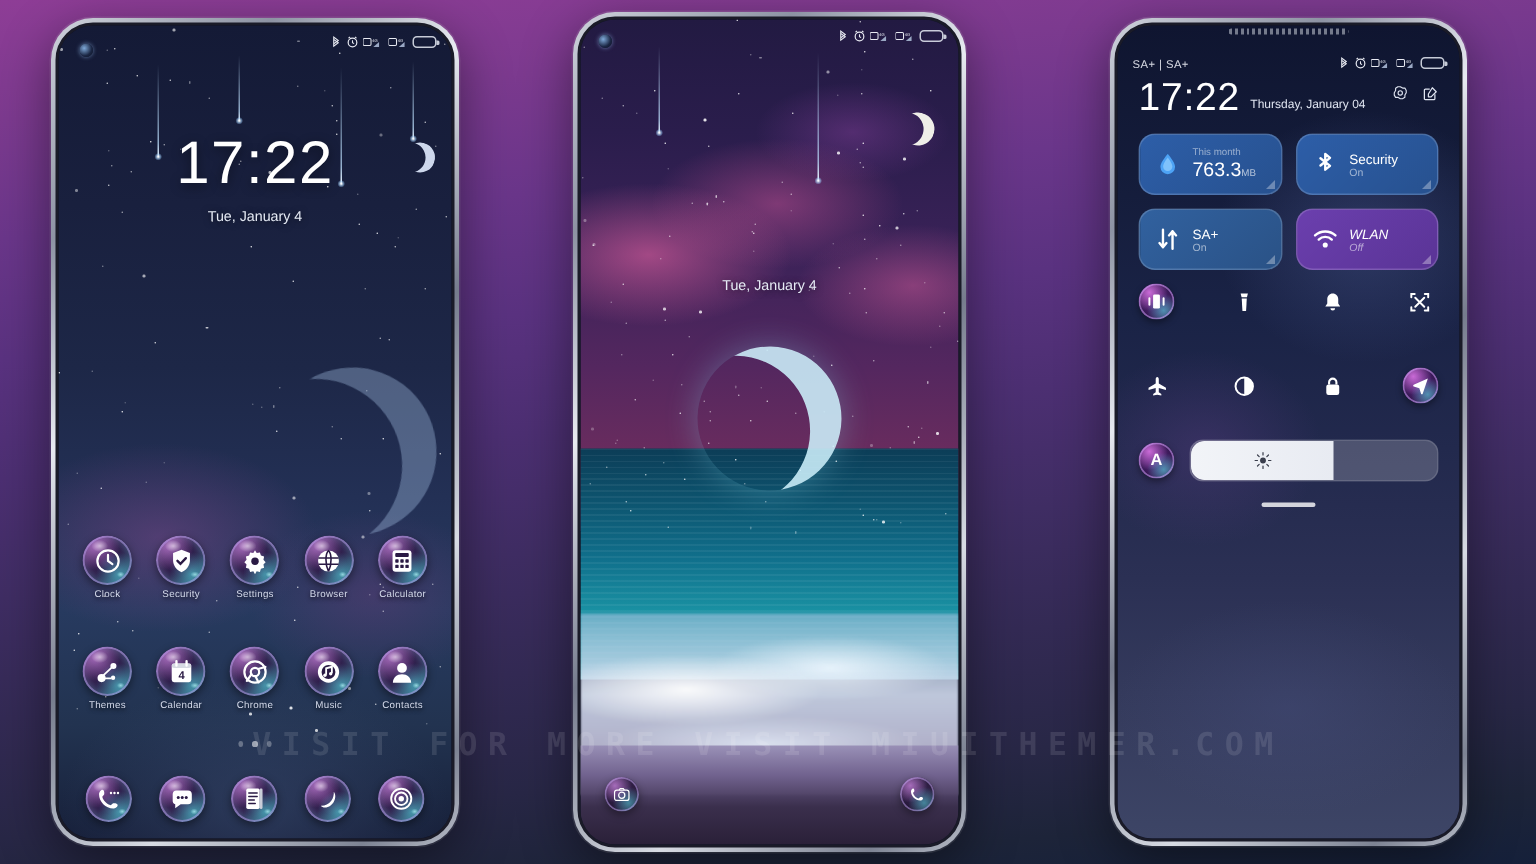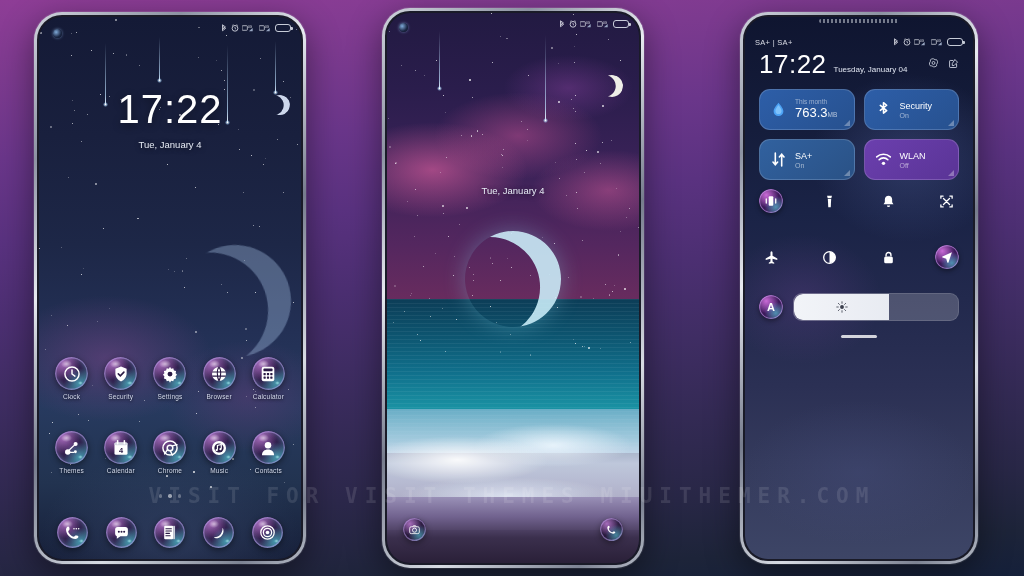--- a/index.html
+++ b/index.html
@@ -270,21 +270,21 @@
     display:grid; grid-template-columns:1fr 1fr; gap:9px;
   }
   .cc-tile {
     height:41px; border-radius:11px;
     display:flex; align-items:center; gap:8px; padding:0 10px;
     position:relative; overflow:hidden;
     border:1px solid rgba(255,255,255,0.16);
   }
   .cc-tile.blue { background:linear-gradient(140deg,#2d5ea8 0%, #27518f 100%); }
   .cc-tile.blue2 { background:linear-gradient(140deg,#31619f 0%, #2a5286 100%); }
-  .cc-tile.purple { background:linear-gradient(140deg,#6b3fae 0%, #5a3496 100%); }
+  .cc-tile.purple { background:linear-gradient(140deg,#6b3fae 0%, #5a3496 100%);font-style:italic; }
   .cc-tile::after{
     content:""; position:absolute; right:4px; bottom:3px;
     width:0;height:0;
     border-left:6px solid transparent;
     border-bottom:6px solid rgba(255,255,255,0.32);
   }
   .cc-tile-txt { display:flex; flex-direction:column; gap:1px; min-width:0; }
   .cc-tile-title { color:#fff; font-size:9px; white-space:nowrap; }
   .cc-tile-sub { color:rgba(255,255,255,0.55); font-size:7px; }
   .cc-data-label { color:rgba(255,255,255,0.5); font-size:6.5px; }
@@ -874,21 +874,21 @@
               <rect x="0" y="2" width="7" height="6" rx="1" stroke="#e8eaf2" stroke-width="0.9" fill="none"></rect>
               <text x="8" y="4.6" font-size="3.6" fill="#e8eaf2" font-family="Liberation Sans">4G</text>
               <path d="M9 9.4l5-4.4v4.4z" fill="#9aa8c4"></path>
             </svg>
         <span class="battery"><span class="battery-fill" id="p3-batt" style="width: 72%;"></span></span>
       </div>
     </div>
 
     <div class="cc-header">
       <div class="cc-time">17:22</div>
-      <div class="cc-date">Tuesday, January 04</div>
+      <div class="cc-date">Thursday, January 04</div>
       <div class="cc-header-icons">
         <span>
           <svg width="11" height="11" viewBox="0 0 16 16">
             <path d="M8 1.2l2.3 1.3h2.2l1.3 2.3v2.2l-1.3 2.3v2.2l-2.3 1.3H8l-2.3-1.3H3.5L2.2 9.3V7.1L3.5 4.8V2.6L5.7 1.2z" stroke="#dfe4f0" stroke-width="1.1" fill="none" stroke-linejoin="round"></path>
             <circle cx="8" cy="7.2" r="2.1" stroke="#dfe4f0" stroke-width="1.1" fill="none"></circle>
           </svg>
         </span>
         <span>
           <svg width="11" height="11" viewBox="0 0 16 16">
             <path d="M12.5 8.6v4.2a1 1 0 01-1 1H3.3a1 1 0 01-1-1V4.6a1 1 0 011-1h4.2" stroke="#dfe4f0" stroke-width="1.2" fill="none"></path>
@@ -1006,13 +1006,13 @@
           </svg>
         </div>
       </div>
     </div>
 
     <div class="home-indicator" style="top:318px;"></div>
   </div>
 </div>
 </div>
 
-<div id="watermark">VISIT FOR VISIT THEMES MIUITHEMER.COM</div>
+<div id="watermark">VISIT FOR MORE VISIT MIUITHEMER.COM</div>
 
 </body></html>

